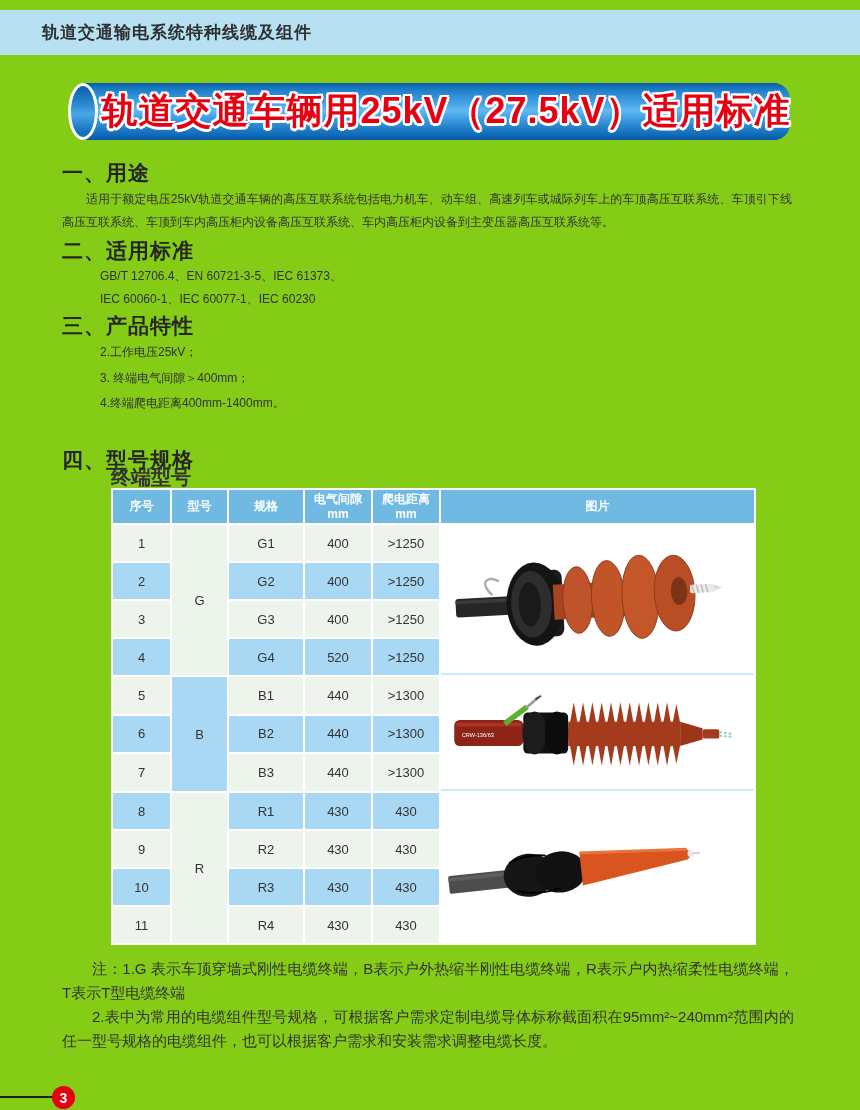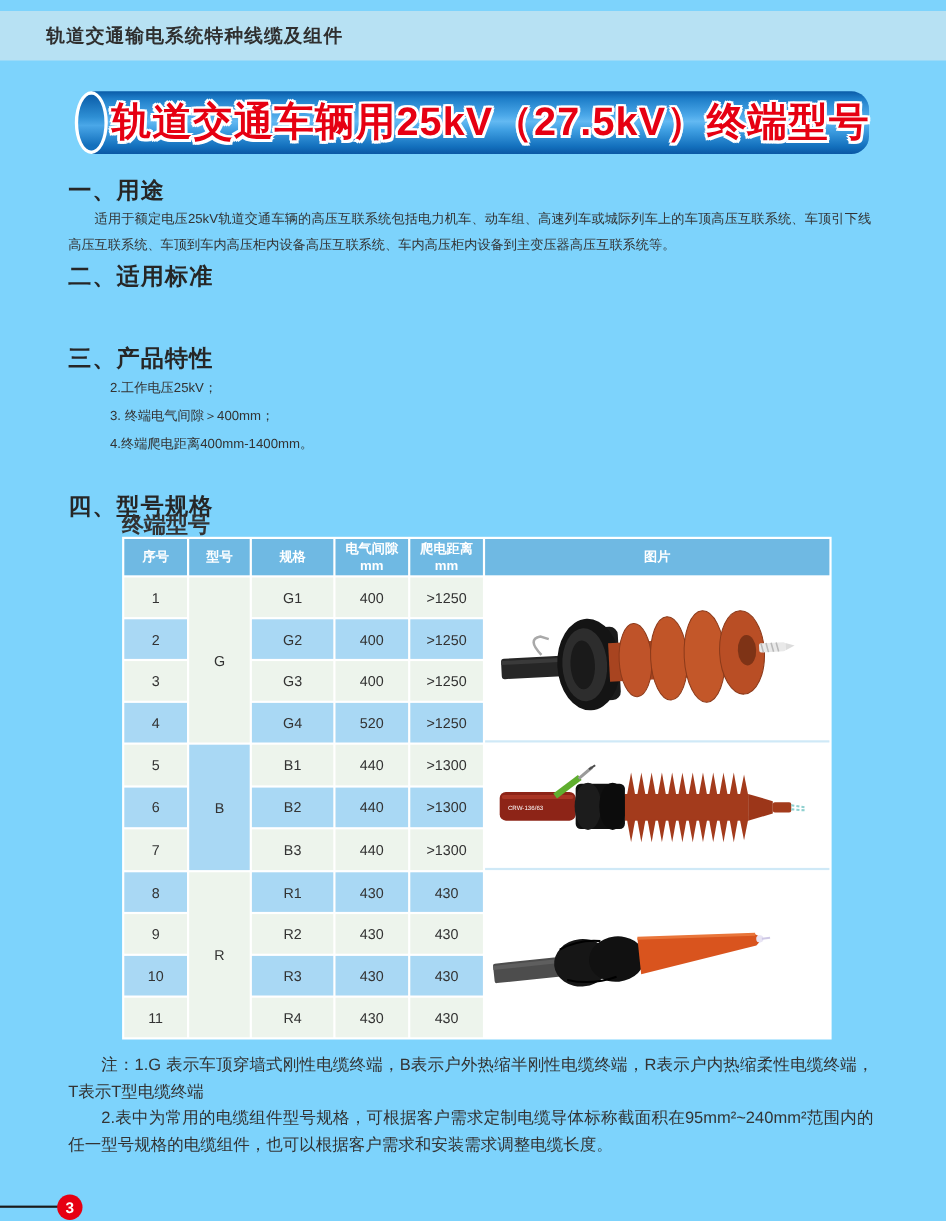--- a/index.html
+++ b/index.html
@@ -1,18 +1,18 @@
 <!DOCTYPE html>
 <html><head>
 <meta charset="utf-8">
 <style>
   * { margin:0; padding:0; box-sizing:border-box; }
   html,body { background:#ffffff; }
   body { font-family:"Liberation Sans","DejaVu Sans",sans-serif; color:#333; }
-  #page { position:relative; width:860px; height:1110px; background:#7dd3fc; overflow:hidden; }
+  #page { position:relative; width:860px; height:1110px; background:#84cc16; overflow:hidden; }
 
   
   .top-band { position:absolute; left:0; right:0; top:10px; height:45px; background:#b7e1f3; }
   .top-band .band-title { position:absolute; left:42px; top:0; line-height:45px;
     font-size:17px; font-weight:bold; color:#2f2f2f; letter-spacing:1px; }
 
   
   .banner { position:absolute; left:84px; top:83px; width:706px; height:57px;
     background:linear-gradient(180deg,#0a5ca8 0%,#1e7ec9 12%,#4aa7e8 38%,#63b9f2 48%,#3f9fe2 62%,#1370bd 88%,#0a57a4 100%);
     border-radius:0 16px 16px 0; }
@@ -62,28 +62,32 @@
 </head>
 <body>
 
 <div id="page">
 
   <div class="top-band">
     <div class="band-title">轨道交通输电系统特种线缆及组件</div>
   </div>
 
   <div class="banner">
-    <div class="banner-title">轨道交通车辆用25kV（27.5kV）终端型号</div>
+    <div class="banner-title">轨道交通车辆用25kV（27.5kV）适用标准</div>
   </div>
   <div class="banner-cap"></div>
 
   <div class="sec-heading" style="top:159px">一、用途</div>
   <div class="usage-body body-text">适用于额定电压25kV轨道交通车辆的高压互联系统包括电力机车、动车组、高速列车或城际列车上的车顶高压互联系统、车顶引下线高压互联系统、车顶到车内高压柜内设备高压互联系统、车内高压柜内设备到主变压器高压互联系统等。</div>
 
   <div class="sec-heading" style="top:237px">二、适用标准</div>
+  <div class="standards-lines body-text">
+    <div>GB/T 12706.4、EN 60721-3-5、IEC 61373、</div>
+    <div>IEC 60060-1、IEC 60077-1、IEC 60230</div>
+  </div>
 
   <div class="sec-heading" style="top:312px">三、产品特性</div>
   <div class="features-list body-text">
     <div>2.工作电压25kV；</div>
     <div>3. 终端电气间隙＞400mm；</div>
     <div>4.终端爬电距离400mm-1400mm。</div>
   </div>
 
   <div class="sec-heading" style="top:446px">四、型号规格</div>
 

